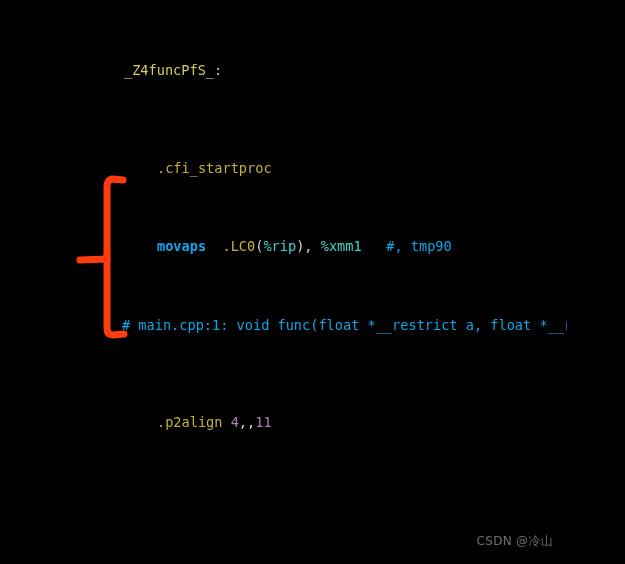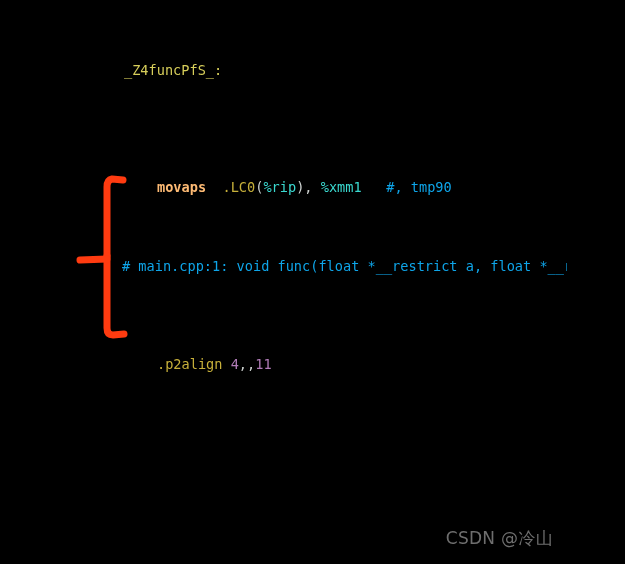--- a/index.html
+++ b/index.html
@@ -28,50 +28,51 @@
   }
   .line {
     height: 19.6px;
     white-space: pre;
     overflow: hidden;
     text-overflow: clip;
   }
   
   .lbl    { color: #d7ce5a; }   
   .dir    { color: #c7b03a; }   
-  .mn     { color: #fdba74; font-weight: bold; }  
+  .mn     { color: #0ea5e9; font-weight: bold; }  
   .reg    { color: #3ad9d0; font-weight: normal; }  
   .num    { color: #b07bb7; }   
   .cmt    { color: #0ea5e9; }
   .punct  { color: #cdd2d0; }
 
   
   #bracket { position: absolute; left: 0; top: 0; width: 625px; height: 564px; pointer-events: none; }
 
   #watermark {
     position: absolute;
     right: 14px;
     bottom: 14px;
     color: #6e6e6e;
     font-family: "DejaVu Sans", "Liberation Sans", sans-serif;
-    font-size: 17px;
+    font-size: 12px;
     letter-spacing: 0.3px;
     white-space: nowrap;
   }
 </style>
 </head>
 <body>
 
 <div id="screen">
 
   <div id="code">
 
     <div class="line"><span style="padding-left:124px"></span><span class="lbl">_Z4funcPfS_:</span></div>
 
 
+    <div class="line"><span style="padding-left:157px"></span><span class="dir">.cfi_startproc</span></div>
 
     <div class="line"><span style="padding-left:157px"></span><span class="mn">movaps</span><span class="punct">  </span><span class="dir">.LC0</span><span class="punct">(</span><span class="reg">%rip</span><span class="punct">),</span><span class="punct"> </span><span class="reg">%xmm1</span><span class="cmt">   #, tmp90</span></div>
 
     <div class="line"><span style="padding-left:122px"></span><span class="cmt"># main.cpp:1: void func(float *__restrict a, float *__restrict b) {</span></div>
 
 
     <div class="line"><span style="padding-left:157px"></span><span class="dir">.p2align</span><span class="punct"> </span><span class="num">4</span><span class="punct">,,</span><span class="num">11</span></div>
 
     
 

